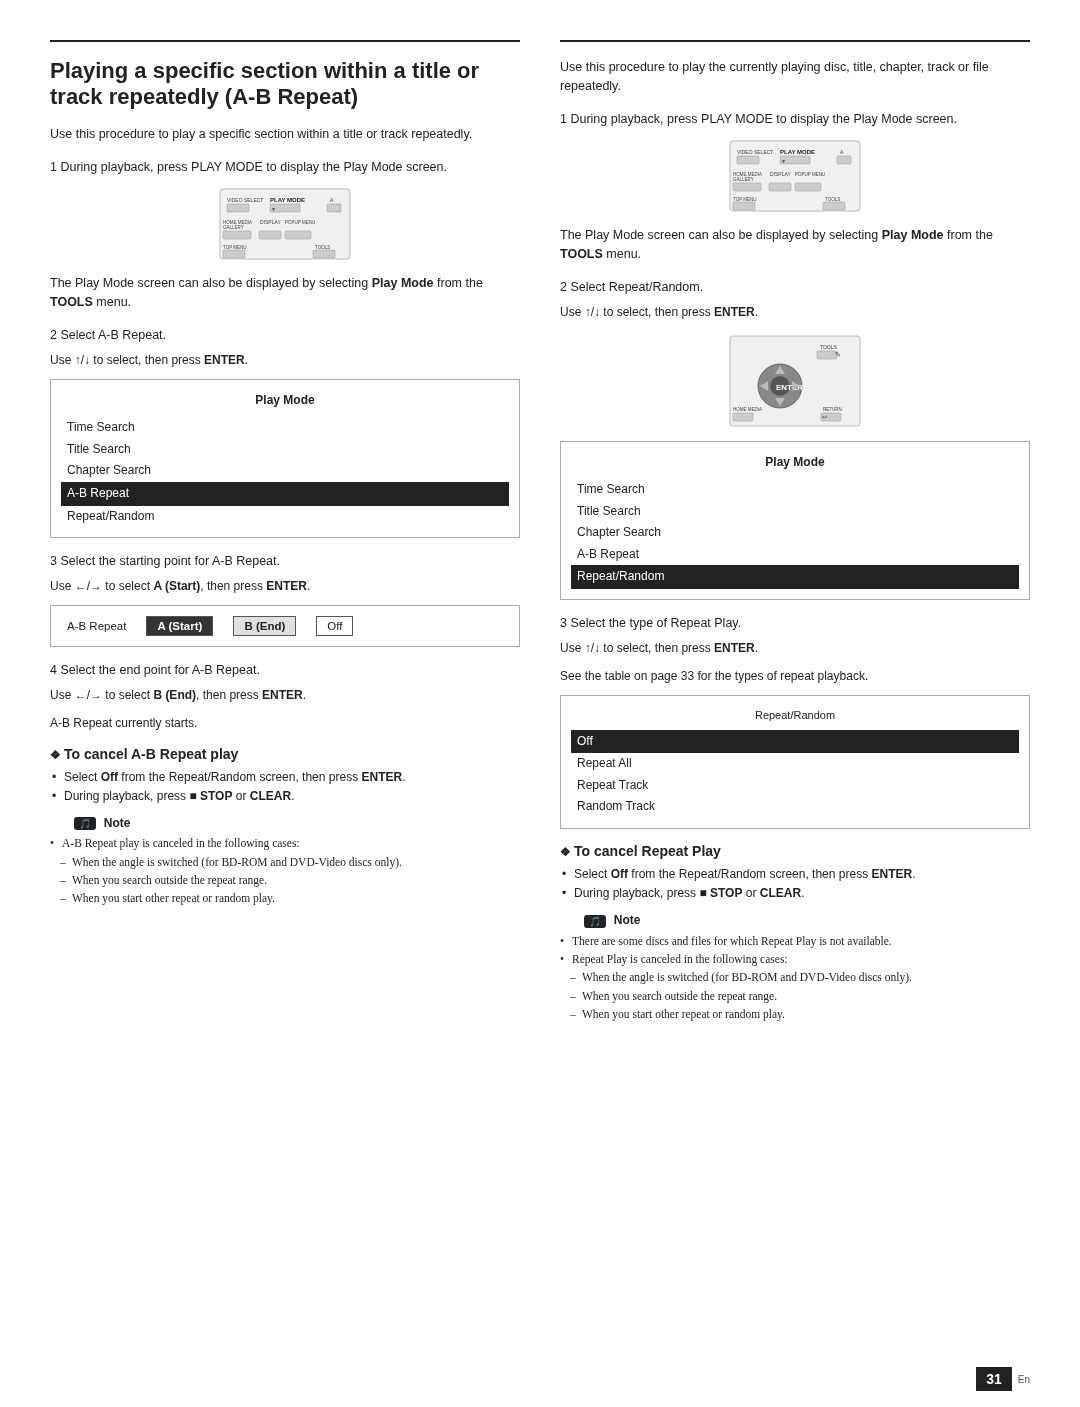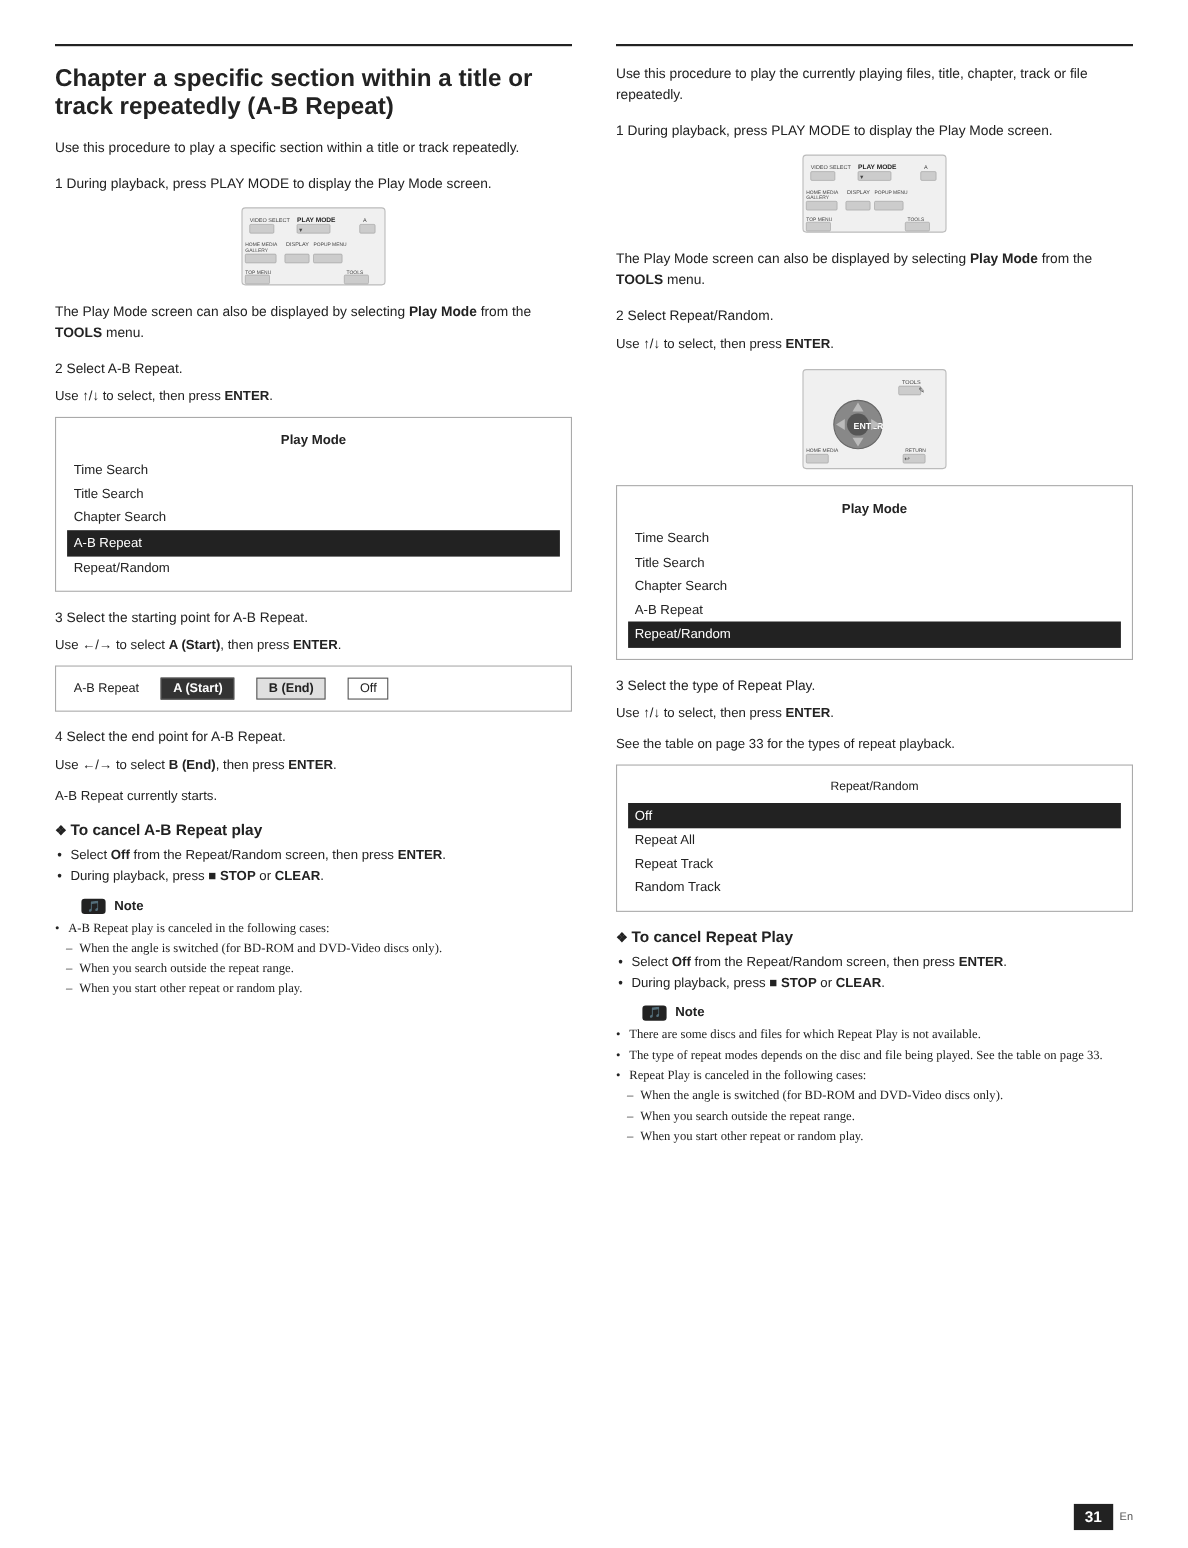--- a/index.html
+++ b/index.html
@@ -251,21 +251,21 @@
     }
     strong { font-weight: bold; }
   </style>
 </head>
 <body>
 
 <div class="page-container">
 
   <div class="left-column">
     <hr class="divider-line">
-    <h1>Chapter a specific section within a title or track repeatedly (A-B Repeat)</h1>
+    <h1>Playing a specific section within a title or track repeatedly (A-B Repeat)</h1>
     <p class="section-intro">Use this procedure to play a specific section within a title or track repeatedly.</p>
 
     <p class="step-heading">
       <span class="step-number">1</span>&nbsp;<span>During playback, press PLAY MODE to display the Play Mode screen.</span>
     </p>
 
     <svg class="remote-svg" viewBox="0 0 140 80" xmlns="http://www.w3.org/2000/svg">
       <rect x="5" y="5" width="130" height="70" rx="3" fill="#f0f0f0" stroke="#bbb" stroke-width="1"></rect>
 
       <text x="12" y="18" font-size="5" fill="#444">VIDEO SELECT</text>
@@ -351,21 +351,21 @@
         <li>A-B Repeat play is canceled in the following cases:</li>
         <li class="sub-li">When the angle is switched (for BD-ROM and DVD-Video discs only).</li>
         <li class="sub-li">When you search outside the repeat range.</li>
         <li class="sub-li">When you start other repeat or random play.</li>
       </ul>
     </div>
   </div>
 
   <div class="right-column">
     <hr class="divider-line">
-    <p class="section-intro">Use this procedure to play the currently playing files, title, chapter, track or file repeatedly.</p>
+    <p class="section-intro">Use this procedure to play the currently playing disc, title, chapter, track or file repeatedly.</p>
 
     <p class="step-heading">
       <span class="step-number">1</span>&nbsp;<span>During playback, press PLAY MODE to display the Play Mode screen.</span>
     </p>
 
     <svg class="remote-svg" viewBox="0 0 140 80" xmlns="http://www.w3.org/2000/svg">
       <rect x="5" y="5" width="130" height="70" rx="3" fill="#f0f0f0" stroke="#bbb" stroke-width="1"></rect>
       <text x="12" y="18" font-size="5" fill="#444">VIDEO SELECT</text>
       <text x="55" y="18" font-size="6" font-weight="bold" fill="#222">PLAY MODE</text>
       <text x="115" y="18" font-size="5" fill="#444">A</text>
@@ -457,21 +457,20 @@
       </ul>
     </div>
 
     <div class="note-box">
       <div class="note-title">
         <span class="note-icon">🎵</span>
         <span>Note</span>
       </div>
       <ul class="note-list">
         <li>There are some discs and files for which Repeat Play is not available.</li>
-        <li>The type of repeat modes depends on the disc and file being played. See the table on page 33.</li>
         <li>Repeat Play is canceled in the following cases:</li>
         <li class="sub-li">When the angle is switched (for BD-ROM and DVD-Video discs only).</li>
         <li class="sub-li">When you search outside the repeat range.</li>
         <li class="sub-li">When you start other repeat or random play.</li>
       </ul>
     </div>
   </div>
 </div>
 
 <div class="page-number-area">

